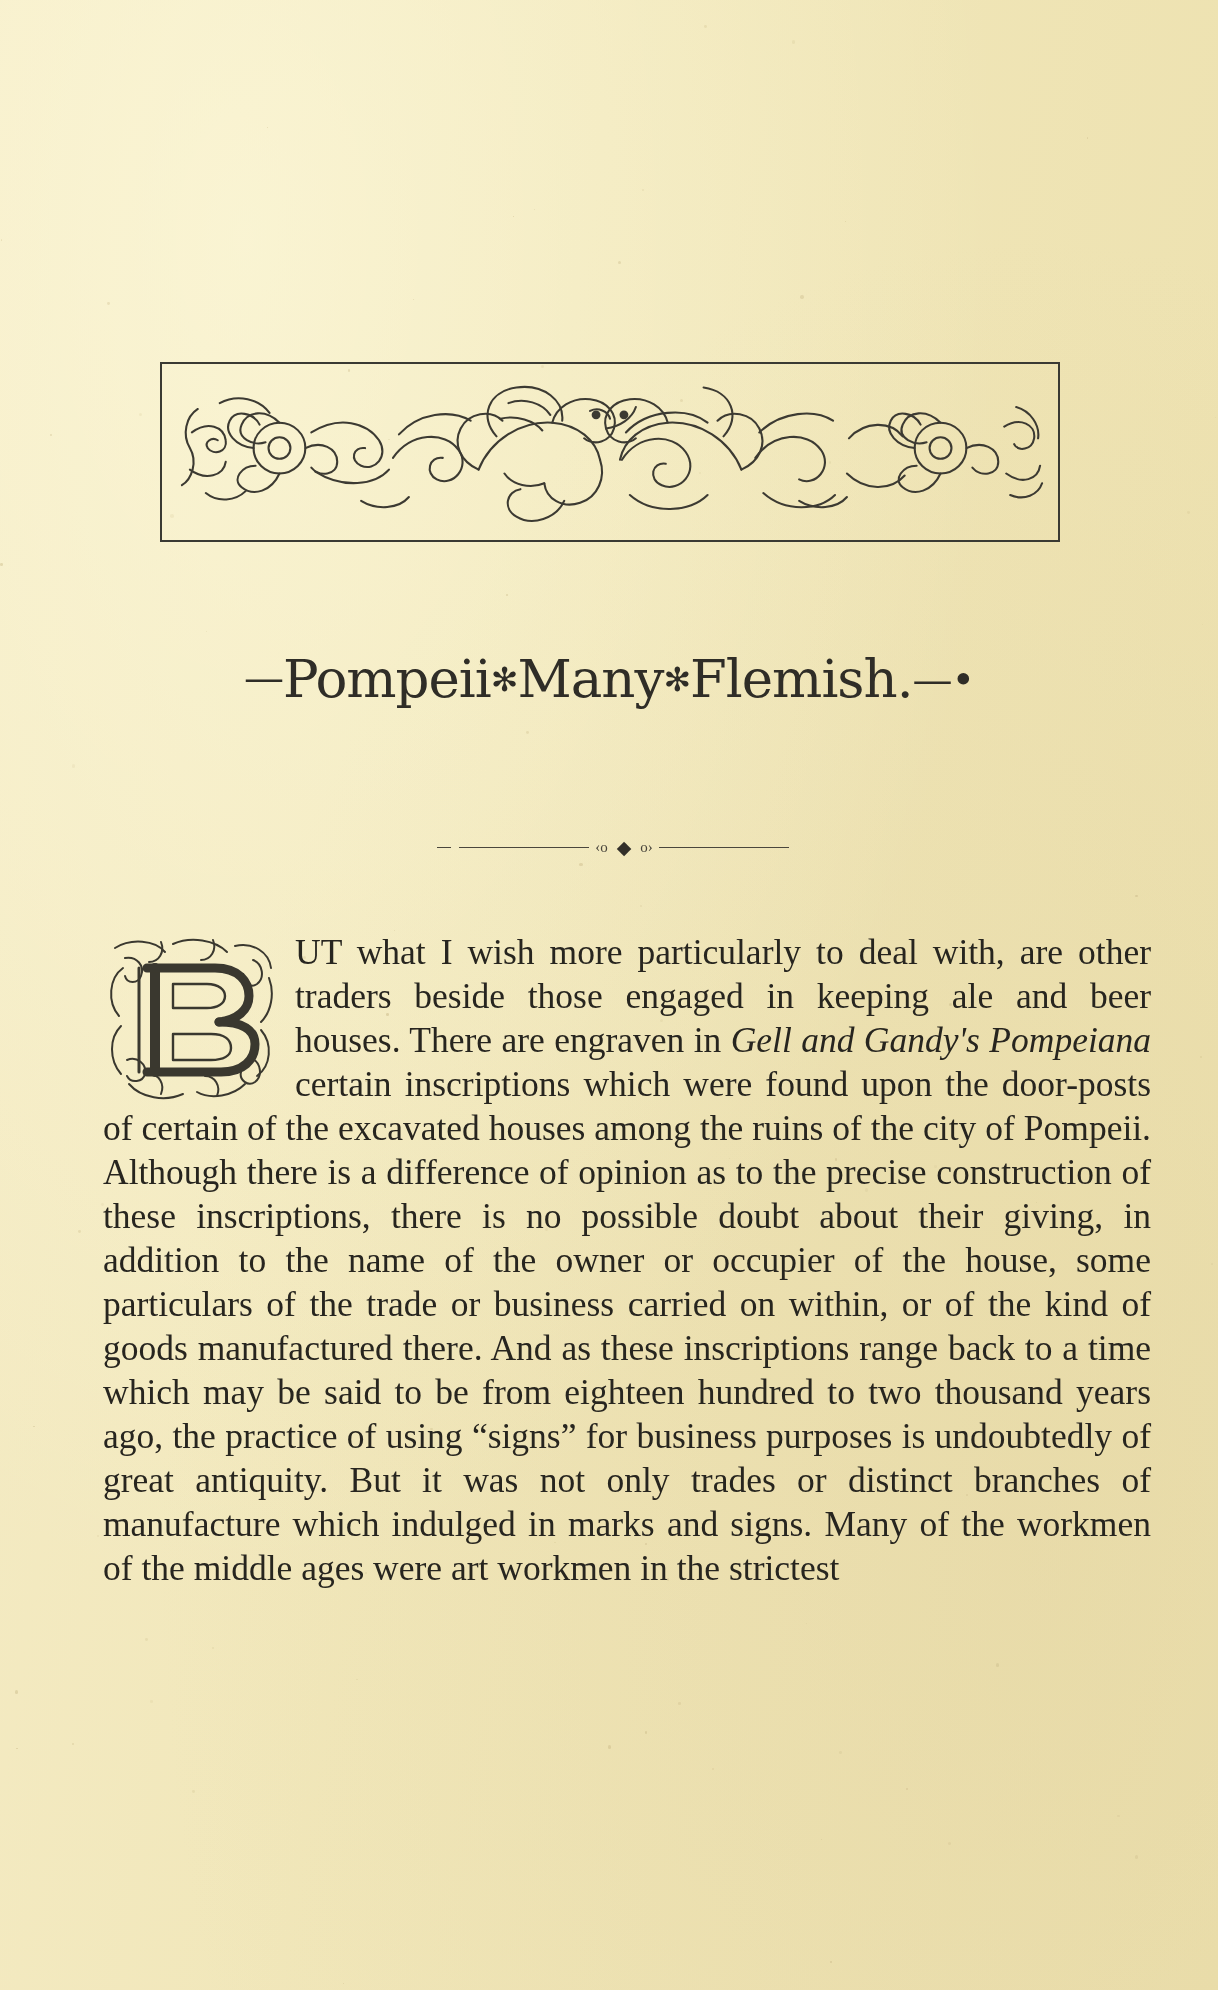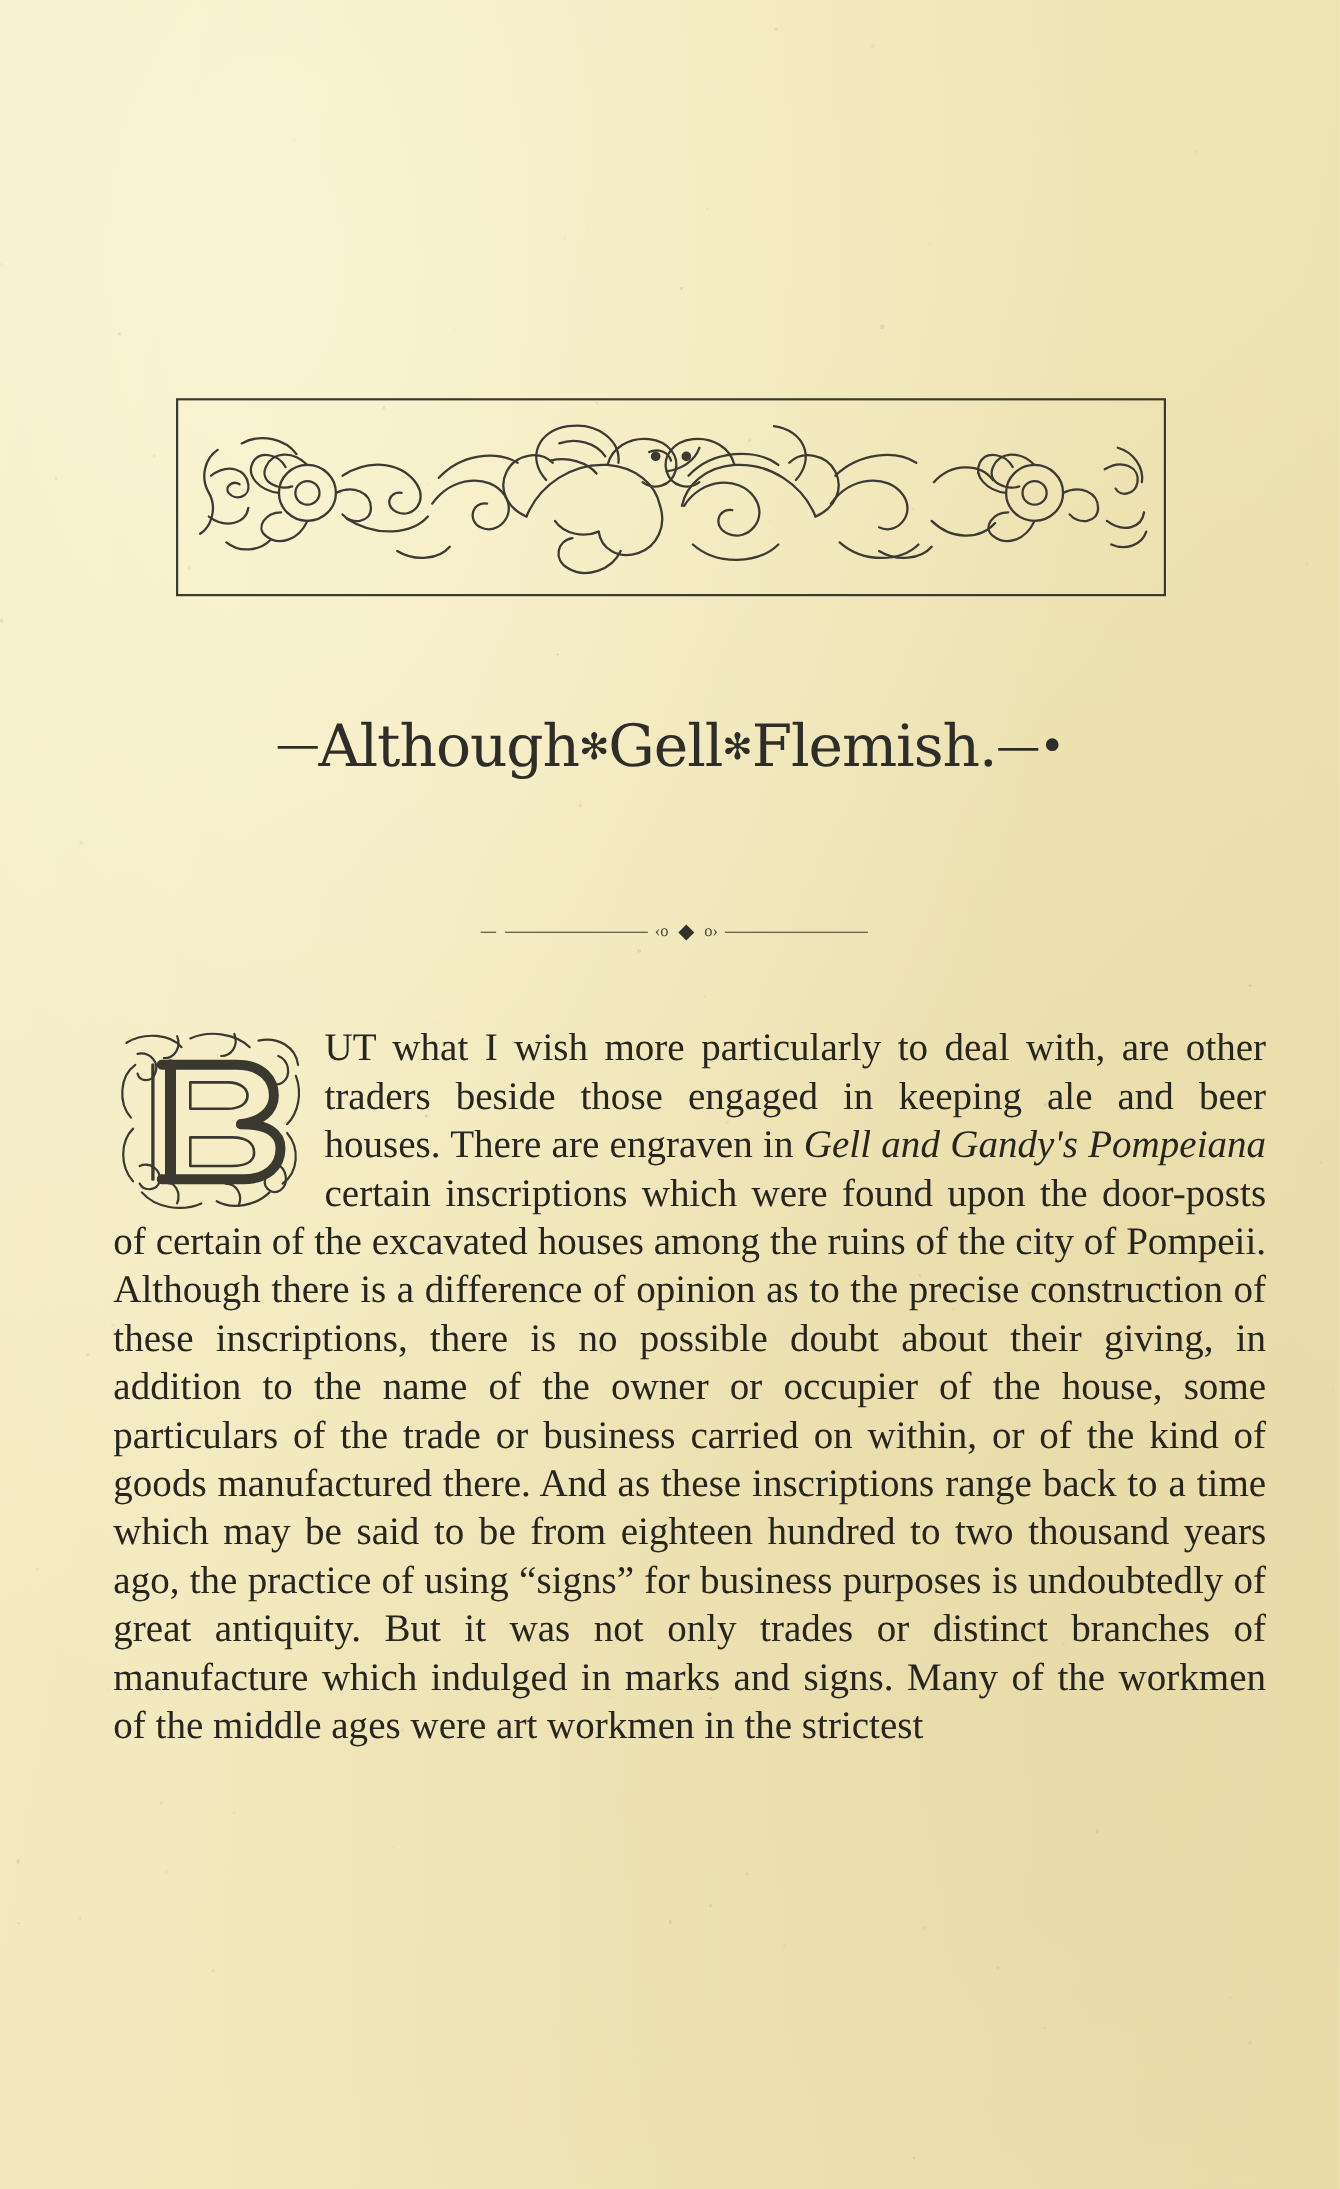--- a/index.html
+++ b/index.html
@@ -303,21 +303,21 @@
         <path d="M858 44 C872 48 882 62 880 76"></path>
         <path d="M852 134 C866 140 880 134 884 122"></path>
 
         <path d="M200 140 C216 150 238 148 248 136"></path>
         <path d="M640 140 C656 150 678 148 688 136"></path>
       </g>
     </svg>
   </div>
 
   <div class="chapter-title">
-    <span class="tdash">—</span><span>Although</span><span class="star">✻</span><span>Gell</span><span class="star">✻</span><span>Flemish.</span><span class="sm">—•</span>
+    <span class="tdash">—</span><span>Pompeii</span><span class="star">✻</span><span>Many</span><span class="star">✻</span><span>Flemish.</span><span class="sm">—•</span>
   </div>
 
   <div class="rule">
     <span class="dash"></span>
     <span class="line"></span>
     <span class="oh">‹o</span>
     <span class="dia">◆</span>
     <span class="oh">o›</span>
     <span class="line"></span>
   </div>

